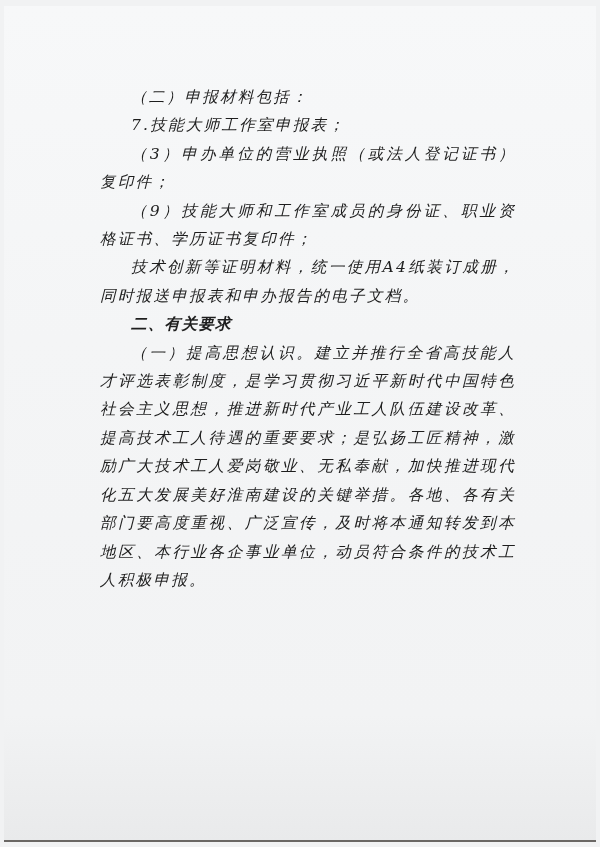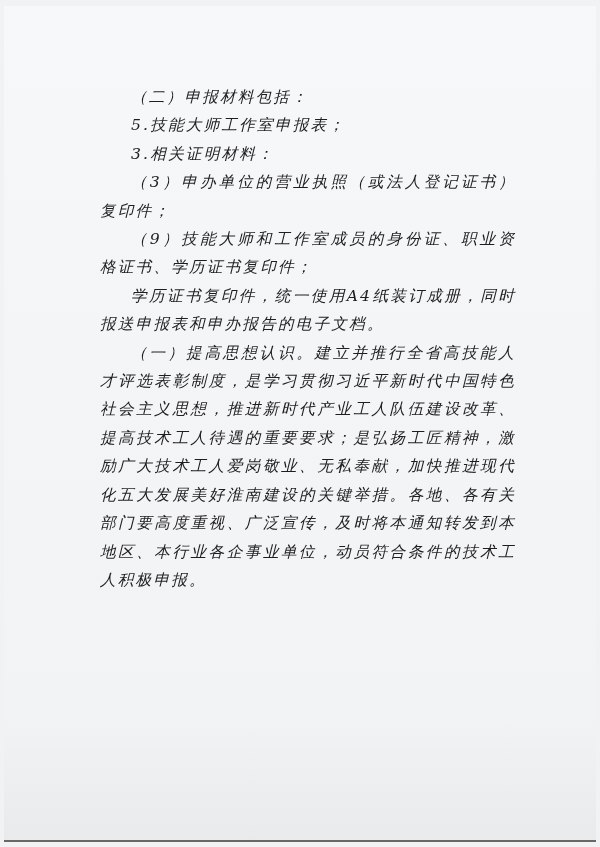--- a/index.html
+++ b/index.html
@@ -29,20 +29,20 @@
     font-weight: bold;
     letter-spacing: 1.2px;
   }
 </style>
 </head>
 <body>
 
 <div class="page">
   <div class="text-block">
     <p class="para indent">（二）申报材料包括：</p>
-    <p class="para indent">5.技能大师工作室申报表；</p>
-    <p class="para indent">3.相关证明材料：</p>
+    <p class="para indent">7.技能大师工作室申报表；</p>
     <p class="para indent">（3）申办单位的营业执照（或法人登记证书）复印件；</p>
     <p class="para indent">（9）技能大师和工作室成员的身份证、职业资格证书、学历证书复印件；</p>
-    <p class="para indent">学历证书复印件，统一使用A4纸装订成册，同时报送申报表和申办报告的电子文档。</p>
+    <p class="para indent">技术创新等证明材料，统一使用A4纸装订成册，同时报送申报表和申办报告的电子文档。</p>
+    <p class="para indent heading">二、有关要求</p>
     <p class="para indent">（一）提高思想认识。建立并推行全省高技能人才评选表彰制度，是学习贯彻习近平新时代中国特色社会主义思想，推进新时代产业工人队伍建设改革、提高技术工人待遇的重要要求；是弘扬工匠精神，激励广大技术工人爱岗敬业、无私奉献，加快推进现代化五大发展美好淮南建设的关键举措。各地、各有关部门要高度重视、广泛宣传，及时将本通知转发到本地区、本行业各企事业单位，动员符合条件的技术工人积极申报。</p>
   </div>
 </div>
 
 </body></html>

